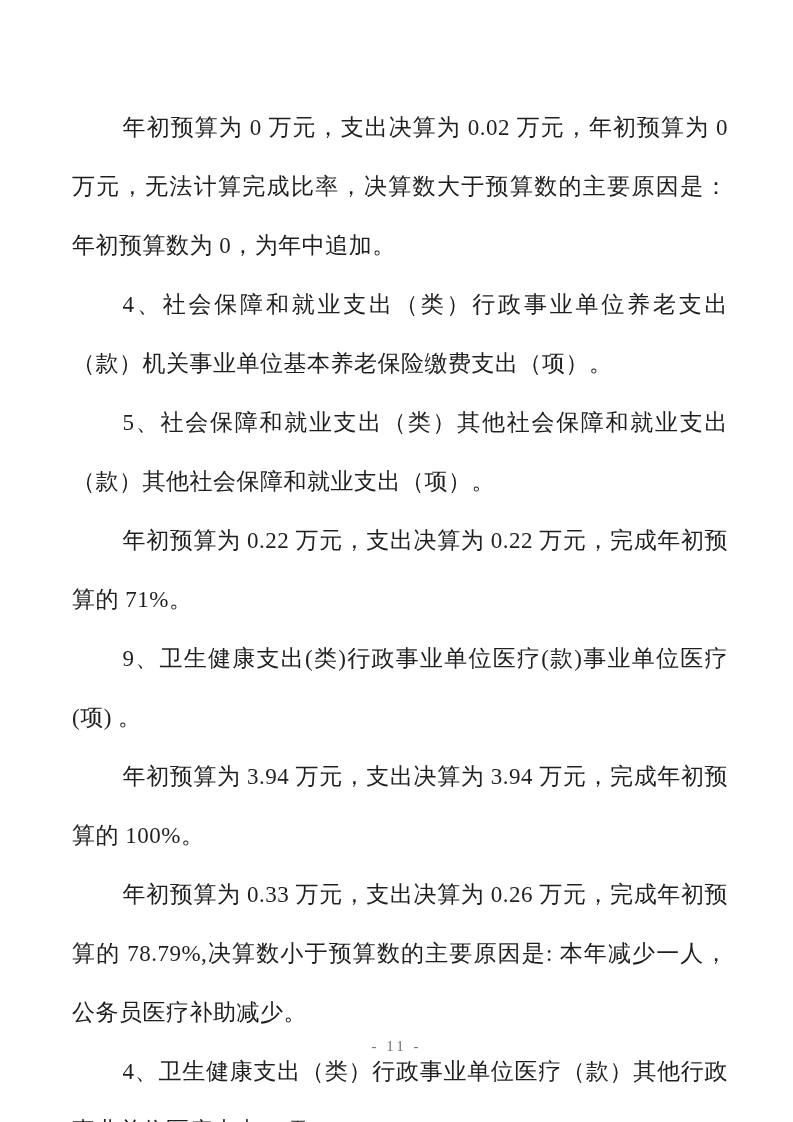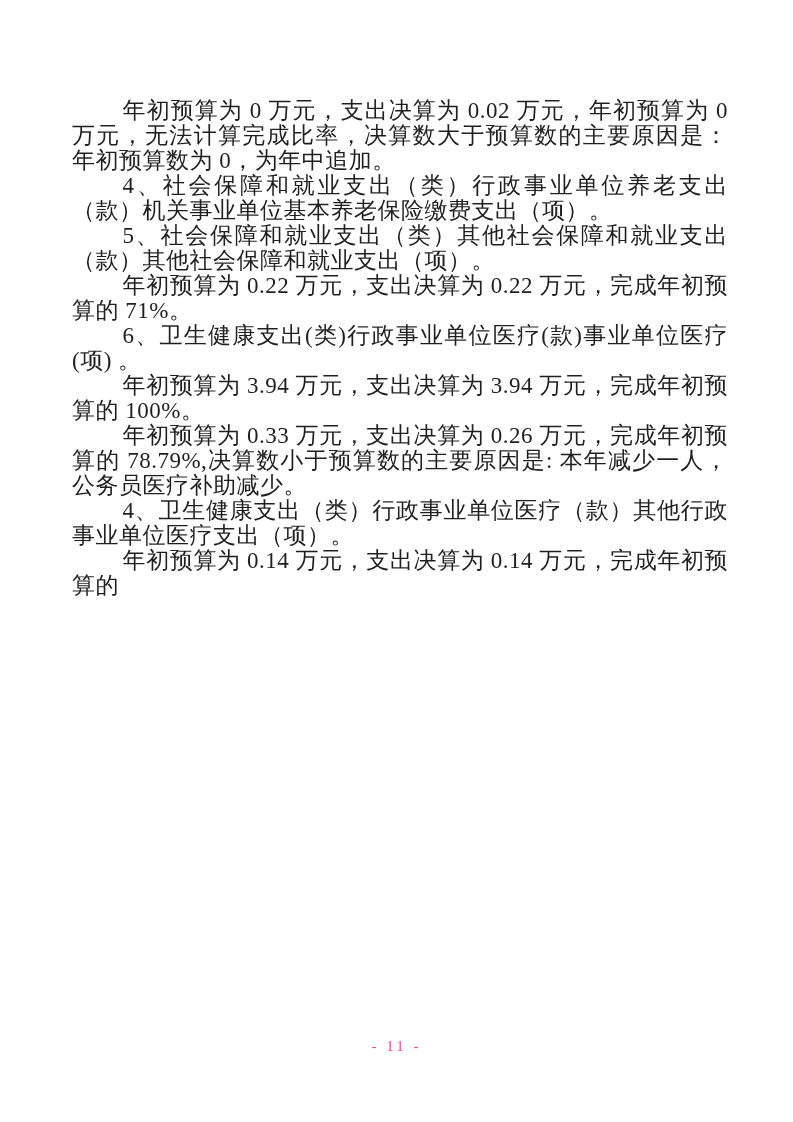--- a/index.html
+++ b/index.html
@@ -21,46 +21,46 @@
   .doc-body {
     position: absolute;
     top: 98px;
     left: 72px;
     width: 656px;
   }
   p.para {
     margin: 0;
     padding: 0;
     font-size: 23px;
-    line-height: 25px;
+    line-height: 59px;
     text-align: justify;
     text-indent: 2.2em;
     letter-spacing: 0.5px;
     word-break: break-all;
   }
   .page-footer {
     position: absolute;
     top: 1038px;
     left: 0;
     width: 100%;
     text-align: center;
     font-size: 15px;
     letter-spacing: 3px;
-    color: #ec4899;
+    color: #737373;
   }
 </style>
 </head>
 <body>
 
 <div class="page">
   <div class="doc-body">
     <p class="para">年初预算为 0 万元，支出决算为 0.02 万元，年初预算为 0 万元，无法计算完成比率，决算数大于预算数的主要原因是：年初预算数为 0，为年中追加。</p>
     <p class="para">4、社会保障和就业支出（类）行政事业单位养老支出（款）机关事业单位基本养老保险缴费支出（项）。</p>
     <p class="para">5、社会保障和就业支出（类）其他社会保障和就业支出（款）其他社会保障和就业支出（项）。</p>
     <p class="para">年初预算为 0.22 万元，支出决算为 0.22 万元，完成年初预算的 71%。</p>
-    <p class="para">6、卫生健康支出(类)行政事业单位医疗(款)事业单位医疗(项) 。</p>
+    <p class="para">9、卫生健康支出(类)行政事业单位医疗(款)事业单位医疗(项) 。</p>
     <p class="para">年初预算为 3.94 万元，支出决算为 3.94 万元，完成年初预算的 100%。</p>
     <p class="para">年初预算为 0.33 万元，支出决算为 0.26 万元，完成年初预算的 78.79%,决算数小于预算数的主要原因是: 本年减少一人，公务员医疗补助减少。</p>
     <p class="para">4、卫生健康支出（类）行政事业单位医疗（款）其他行政事业单位医疗支出（项）。</p>
     <p class="para">年初预算为 0.14 万元，支出决算为 0.14 万元，完成年初预算的</p>
   </div>
   <div class="page-footer">- 11 -</div>
 </div>
 
 </body></html>

